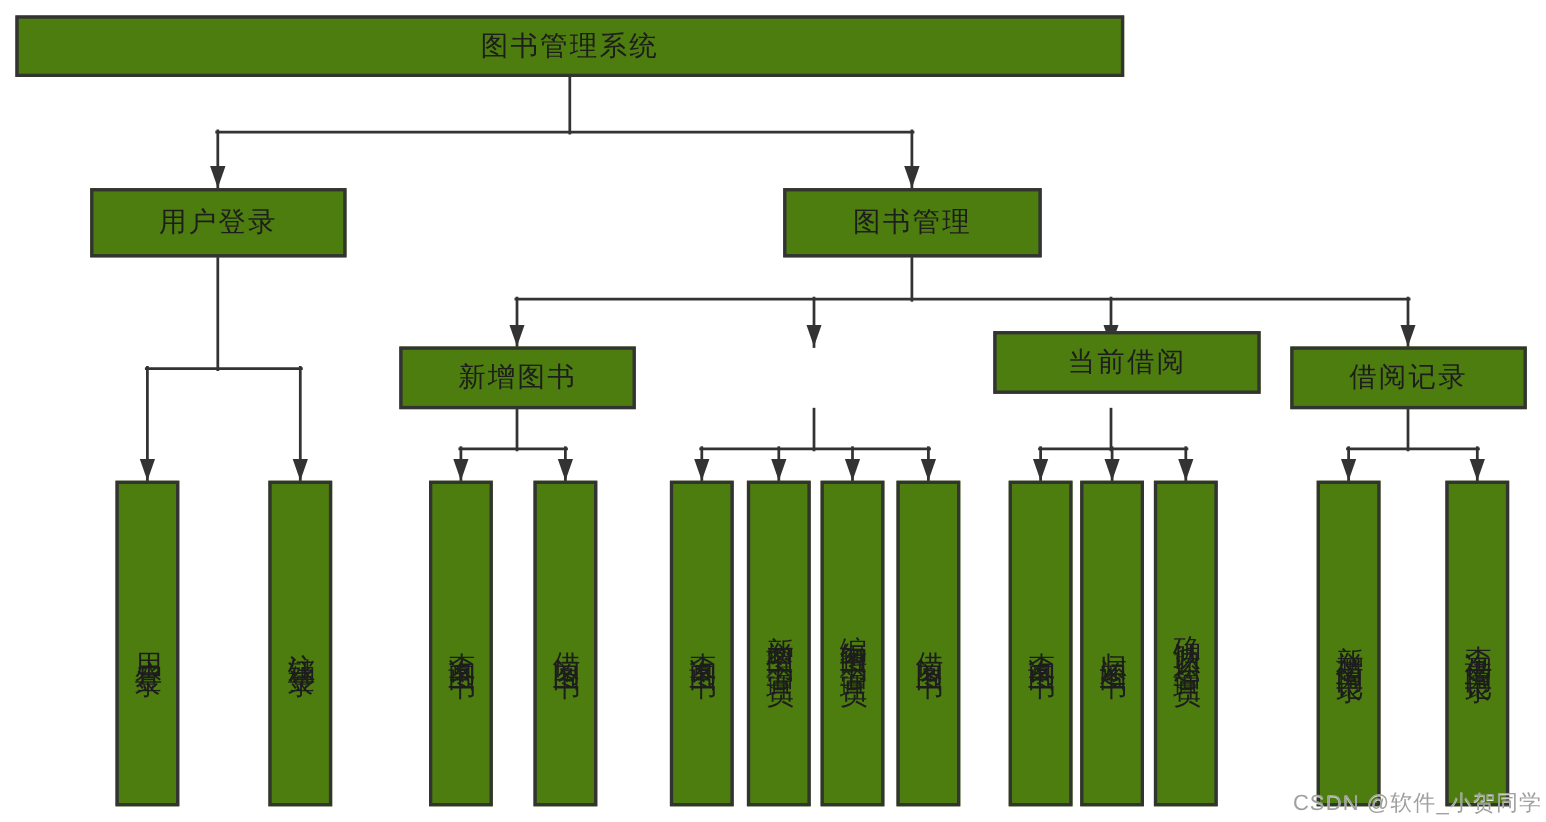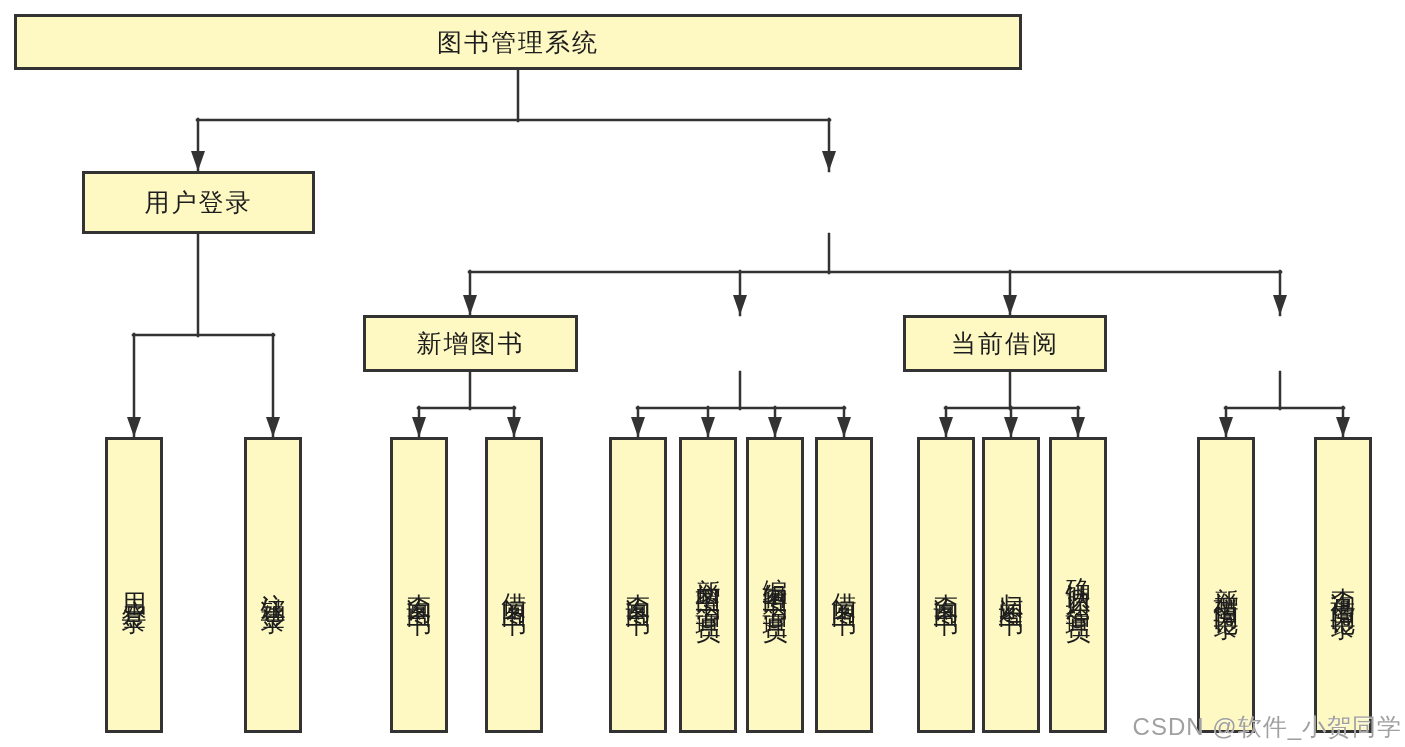--- a/index.html
+++ b/index.html
@@ -10,35 +10,35 @@
     font-family:"Liberation Sans","DejaVu Sans",sans-serif;
     overflow:hidden;
   }
   #connectors{position:absolute;left:0;top:0;width:1405px;height:747px;}
   #connectors line{stroke:var(--line,#333333);stroke-width:2.5;stroke-linecap:square;}
   #connectors .ah{fill:var(--line,#333333);}
   .node{
     position:absolute;
     box-sizing:border-box;
     border:3px solid var(--line,#333333);
-    background:#fef9c3;
+    background:#4d7c0f;
     display:flex;align-items:center;justify-content:center;
     color:var(--text,#1d1d1d);
   }
   .hnode span{
     font-size:25px;letter-spacing:2px;line-height:1;white-space:nowrap;
   }
   .vnode span{
     writing-mode:vertical-rl;
     text-orientation:mixed;
     font-size:25px;letter-spacing:6px;line-height:1;white-space:nowrap;
   }
   .watermark{
     position:absolute;right:3px;bottom:4px;
-    font-size:24px;letter-spacing:1px;
+    font-size:20px;letter-spacing:1px;
     color:var(--watermark,#a0a0a0);
     text-shadow:0 1px 0 rgba(255,255,255,.8);
     white-space:nowrap;
   }
 </style>
 </head>
 <body>
 
 <div class="stage">
 
@@ -104,26 +104,32 @@
     </g>
   </svg>
 
   <div class="node hnode" style="left:14px;top:14px;width:1008px;height:56px">
     <span>图书管理系统</span>
   </div>
 
   <div class="node hnode" style="left:82px;top:171px;width:233px;height:63px">
     <span>用户登录</span>
   </div>
+  <div class="node hnode" style="left:712px;top:171px;width:235px;height:63px">
+    <span>图书管理</span>
+  </div>
 
   <div class="node hnode" style="left:363px;top:315px;width:215px;height:57px">
     <span>新增图书</span>
   </div>
-  <div class="node hnode" style="left:903px;top:315px;width:204px;height:57px">
+  <div class="node hnode" style="left:903px;top:301px;width:243px;height:57px">
     <span>当前借阅</span>
+  </div>
+  <div class="node hnode" style="left:1173px;top:315px;width:215px;height:57px">
+    <span>借阅记录</span>
   </div>
 
   <div class="node vnode" style="left:105px;top:437px;width:58px;height:296px">
     <span>用户登录</span>
   </div>
   <div class="node vnode" style="left:244px;top:437px;width:58px;height:296px">
     <span>注销登录</span>
   </div>
 
   <div class="node vnode" style="left:390px;top:437px;width:58px;height:296px">

